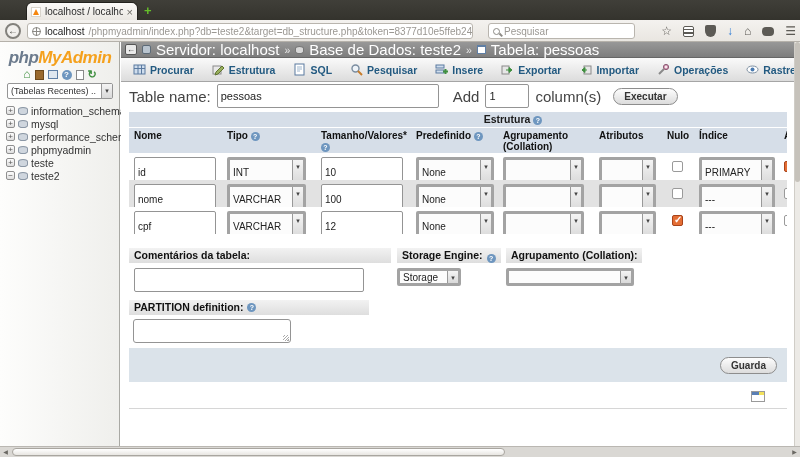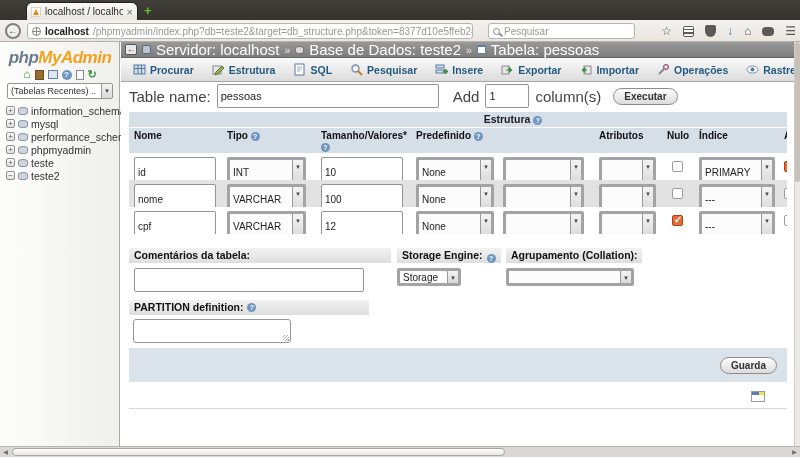--- a/index.html
+++ b/index.html
@@ -19,21 +19,21 @@
 
   .toolbar { position:absolute; left:0; top:20px; width:800px; height:22px;
              background:linear-gradient(#f4f2ef,#e9e6e1); border-bottom:1px solid #b5b1aa; }
   .backbtn { position:absolute; left:5px; top:3px; width:16px; height:16px; border:2px solid #83817c; border-radius:50%;
              color:#474540; font-size:10px; line-height:12px; text-align:center; background:#f2f0ed; }
   .urlfield { position:absolute; left:27px; top:3px; width:446px; height:16px; background:#fff; border:1px solid #b9b5ae; border-radius:3px;
               display:flex; align-items:center; padding:0 4px; gap:4px; overflow:hidden; }
   .globe { width:9px; height:9px; border:1px solid #8c8a85; border-radius:50%; position:relative; flex:0 0 auto; }
   .globe:before { content:""; position:absolute; left:3px; top:-1px; width:2px; height:9px; border-left:1px solid #8c8a85; }
   .globe:after { content:""; position:absolute; left:-1px; top:3px; width:9px; height:2px; border-top:1px solid #8c8a85; }
-  .url-host { font-size:10px; color:#1c1c1c; font-weight:bold; }
+  .url-host { font-size:10px; color:#1c1c1c; font-weight:normal; }
   .url-rest { font-size:10px; color:#9b9893; white-space:nowrap; }
   .searchfield { position:absolute; left:488px; top:3px; width:147px; height:16px; background:#fff; border:1px solid #b9b5ae; border-radius:3px;
                  display:flex; align-items:center; padding:0 4px; gap:4px; }
   .mag { width:7px; height:7px; border:1.5px solid #8c8a85; border-radius:50%; position:relative; flex:0 0 auto; }
   .mag:after { content:""; position:absolute; left:5px; top:5px; width:4px; height:1.5px; background:#8c8a85; transform:rotate(45deg); }
   .searchfield input { border:none; outline:none; font-size:10px; color:#444; width:110px; background:transparent; }
   .searchfield input::placeholder { color:#9b9893; }
   .tb-icons { position:absolute; right:4px; top:3px; display:flex; align-items:center; gap:11px; height:16px; }
   .tbi { font-size:12px; color:#5c5a55; line-height:16px; }
   .tbi.blue { color:#2e7cd6; font-weight:bold; }
@@ -324,20 +324,21 @@
         <button class="btn" style="margin-left:6px;">Executar</button>
       </div>
 
       <div class="sttable">
         <div class="st-title"><span>Estrutura</span> <span class="helpdot">?</span></div>
         <div class="st-head">
           <span class="hcell c-name">Nome</span>
           <span class="hcell c-type"><span>Tipo</span> <span class="helpdot" style="width:9px;height:9px;font-size:7px;line-height:9px;">?</span></span>
           <span class="hcell c-len"><span>Tamanho/Valores*</span><br><span class="helpdot" style="width:9px;height:9px;font-size:7px;line-height:9px;">?</span></span>
           <span class="hcell c-def"><span>Predefinido</span> <span class="helpdot" style="width:9px;height:9px;font-size:7px;line-height:9px;">?</span></span>
+          <span class="hcell c-coll">Agrupamento (Collation)</span>
           <span class="hcell c-attr">Atributos</span>
           <span class="hcell" style="left:538px;">Nulo</span>
           <span class="hcell c-idx">Índice</span>
           <span class="hcell c-ai">A_I</span>
         </div>
 
         <div class="st-row r0">
           <input class="tin c-name" value="id" style="">
           <div class="sel c-type">
               <span class="sel-t">INT</span>

